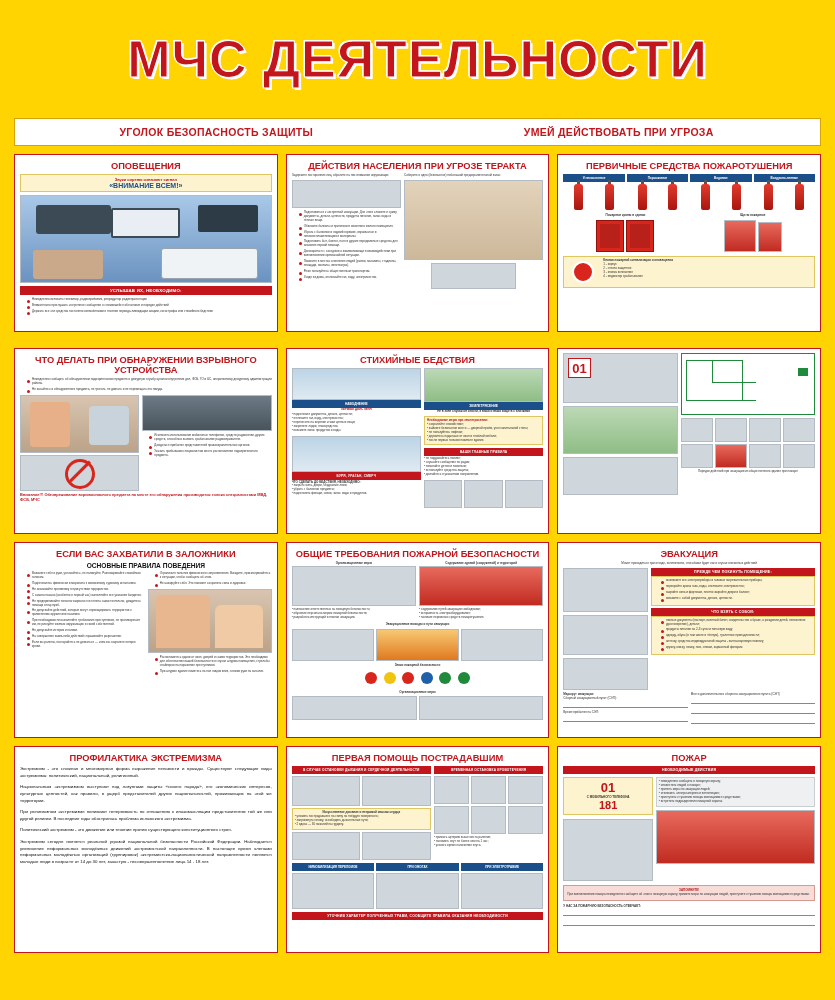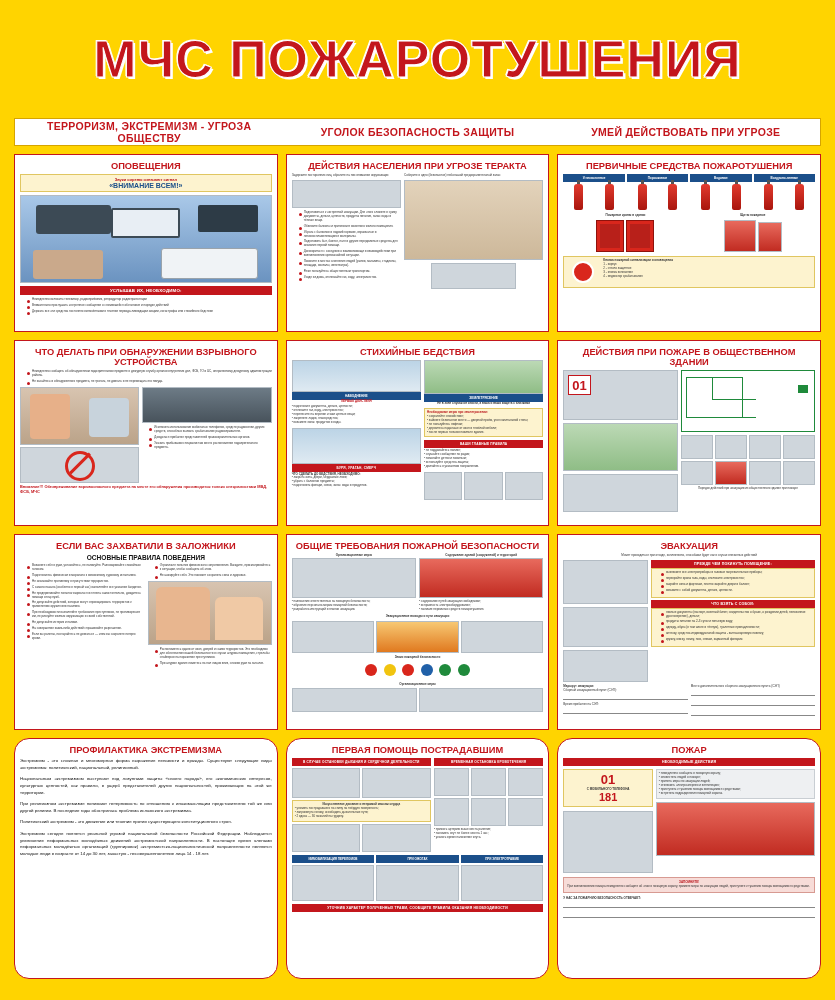--- a/index.html
+++ b/index.html
@@ -76,21 +76,21 @@
   .card h3{
     margin:0 0 3px 0;
     font-size:6.6px;
     font-weight:bold;
     color:#111;
     text-align:center;
   }
   .rowA .card{height:178px;}
   .rowB .card{height:186px;}
   .rowC .card{height:196px;}
-  .rowD .card{height:241px;border-radius:15px;}
+  .rowD .card{height:207px;}
   .micro{font-size:3px;line-height:1.3;color:#333;}
   .bullets li{margin-bottom:2px;}
   ul.bullets{margin:0;padding-left:7px;list-style:none;}
   ul.bullets li{position:relative;padding-left:5px;}
   ul.bullets li:before{
     content:"";position:absolute;left:0;top:2px;
     width:3px;height:3px;background:#c3161c;border-radius:50%;
   }
 
   
@@ -147,27 +147,26 @@
   
   .prose{font-size:4.4px;line-height:1.5;color:#111;text-align:justify;}
   .prose p{margin:0 0 5px 0;}
 </style>
 </head>
 <body>
 
 <div class="board">
 
   <div class="header">
-    <h1>МЧС ПОЖАРОТУШЕНИЯ</h1>
+    <h1>МЧС ДЕЯТЕЛЬНОСТИ</h1>
   </div>
 
   <div class="titlebar">
-    <div class="t">ТЕРРОРИЗМ, ЭКСТРЕМИЗМ - УГРОЗА ОБЩЕСТВУ</div>
     <div class="t">УГОЛОК БЕЗОПАСНОСТЬ ЗАЩИТЫ</div>
-    <div class="t">УМЕЙ ДЕЙСТВОВАТЬ ПРИ УГРОЗЕ</div>
+    <div class="t">УМЕЙ ДЕЙСТВОВАТЬ ПРИ УГРОЗА</div>
   </div>
 
   <div class="grid rowA">
 
     <div class="card">
       <h2>ОПОВЕЩЕНИЯ</h2>
       <div class="panel-yellow" style="padding:2px;margin-bottom:3px;">
         <div style="font-size:4px;text-align:center;color:#b8141a;font-weight:bold;">Звуки сирены означают сигнал</div>
         <div style="font-size:7px;text-align:center;color:#1b4f8a;font-weight:bold;">«ВНИМАНИЕ ВСЕМ!»</div>
       </div>
@@ -267,21 +266,21 @@
           <div class="micro" style="font-weight:bold;">Кнопка пожарной сигнализации и оповещения</div>
           <div class="micro">1 - корпус</div>
           <div class="micro">2 - стекло защитное</div>
           <div class="micro">3 - кнопка включения</div>
           <div class="micro">4 - индикатор срабатывания</div>
         </div>
       </div>
     </div>
   </div>
 
-  <div class="grid rowB" style="margin-top:8px;">
+  <div class="grid rowB" style="margin-top:16px;">
 
     <div class="card">
       <h2>ЧТО ДЕЛАТЬ ПРИ ОБНАРУЖЕНИИ ВЗРЫВНОГО УСТРОЙСТВА</h2>
       <ul class="bullets micro">
         <li>Немедленно сообщить об обнаруженном подозрительном предмете в дежурную службу органов внутренних дел, ФСБ, ГО и ЧС, оперативному дежурному администрации района.</li>
         <li>Не касайтесь и обнаруженного предмета, не трогать, не двигать и не перемещать его никуда.</li>
       </ul>
       <div style="display:flex;gap:3px;margin-top:3px;">
         <div style="width:48%;">
           <div class="ph people" style="height:56px;position:relative;">
@@ -332,21 +331,20 @@
           <div class="thumbgrid3" style="margin-top:3px;">
             <div class="ph"></div>
             <div class="ph"></div>
             <div class="ph"></div>
           </div>
         </div>
       </div>
     </div>
 
     <div class="card">
-      <h2>ДЕЙСТВИЯ ПРИ ПОЖАРЕ В ОБЩЕСТВЕННОМ ЗДАНИИ</h2>
       <div style="display:flex;gap:3px;">
         <div style="width:46%;">
           <div class="ph" style="height:48px;position:relative;">
             <div style="position:absolute;left:4px;top:4px;background:#fff;border:1px solid #c3161c;padding:0 3px;">
               <span class="num01">01</span>
             </div>
           </div>
           <div class="ph grn" style="height:46px;margin-top:3px;"></div>
           <div class="ph" style="height:36px;margin-top:3px;"></div>
         </div>

